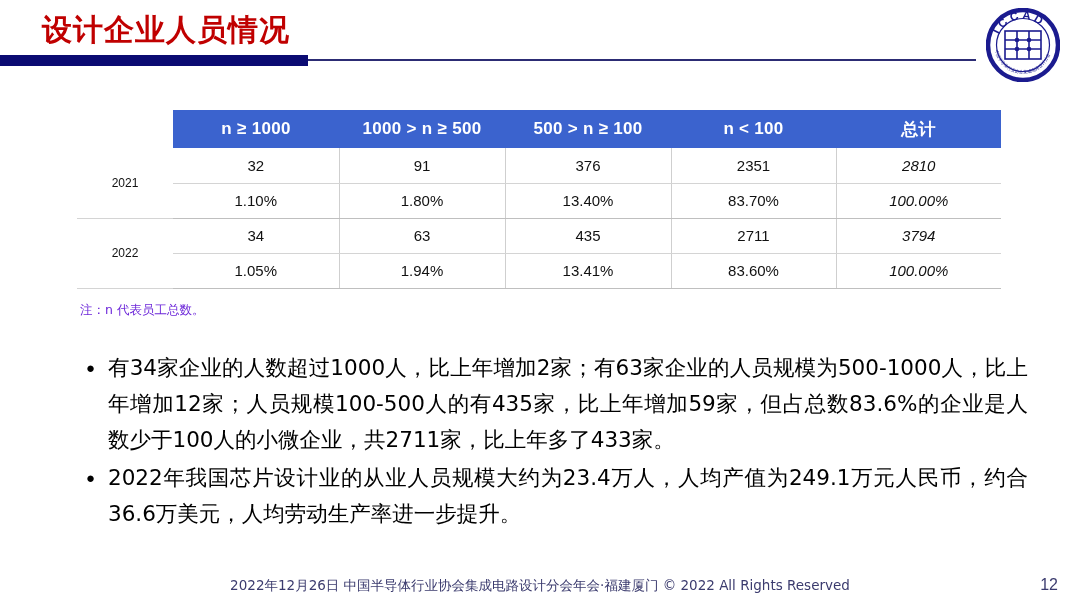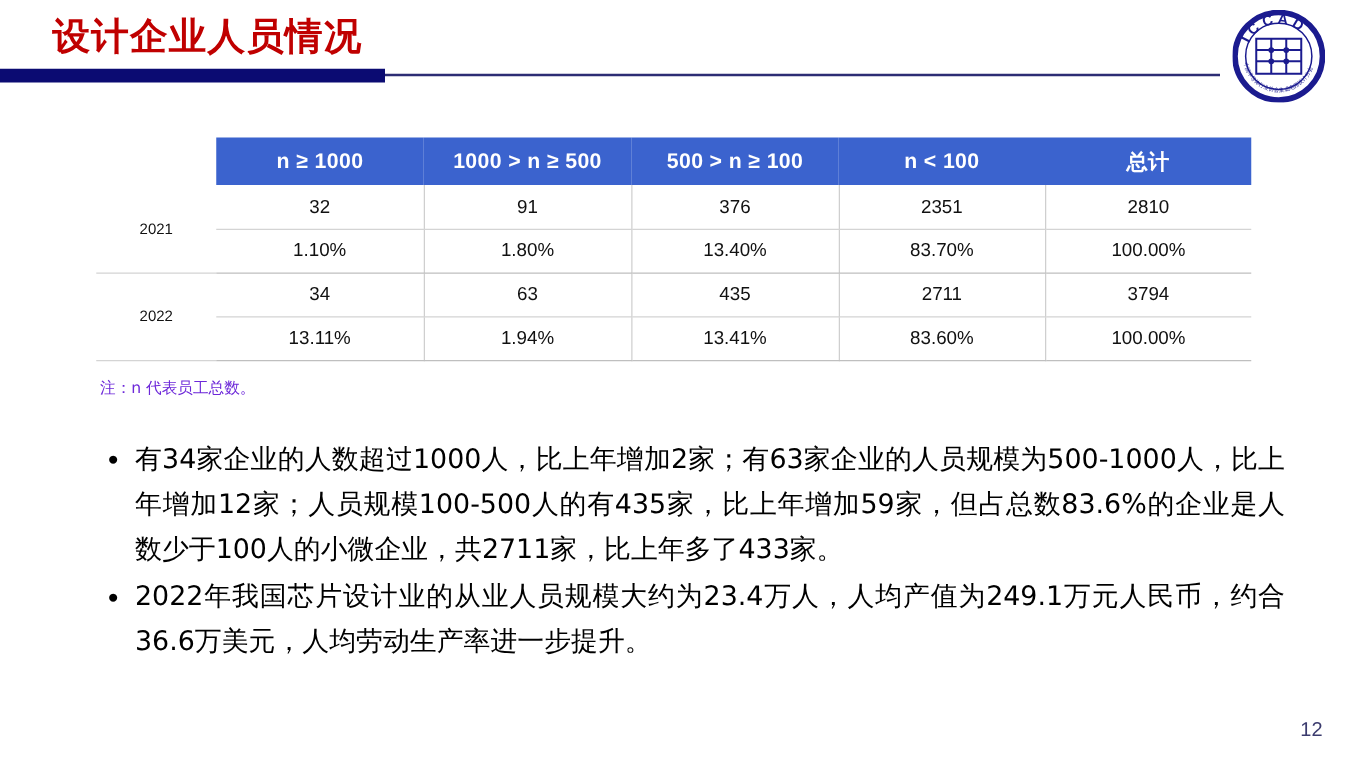--- a/index.html
+++ b/index.html
@@ -77,21 +77,21 @@
     border-right: none;
     border-bottom: none;
     vertical-align: middle;
     color: #111111;
   }
   #data-table tr.count-row td { border-bottom: 1px solid #D4D4D4; }
   #data-table tr.pct-row td { border-bottom: 1px solid #BFBFBF; }
   #data-table tr.pct-row.last td { border-bottom: 1px solid #BFBFBF; }
   #data-table tr.count-row.first-of-block td.data { border-top: none; }
   #data-table td.data { border-right: 1px solid #CFCFCF; text-align: center; }
-  #data-table td.data.lastcol { border-right: none; }
+  #data-table td.data.lastcol { border-right: none; font-style: italic; }
 
   
   #table-note {
     position: absolute; left: 80px; top: 302px;
     font-size: 12.5px; color: #6d28d9;
     font-family: "DejaVu Sans", "Liberation Sans", sans-serif;
   }
 
   
   #bullets {
@@ -225,21 +225,21 @@
       <tr class="count-row first-of-block">
         <td class="year-cell" rowspan="2">2022</td>
         <td class="data">34</td>
         <td class="data">63</td>
         <td class="data">435</td>
         <td class="data">2711</td>
         <td class="data lastcol">3794</td>
       </tr>
 
       <tr class="pct-row last">
-        <td class="data">13.11%</td>
+        <td class="data">1.05%</td>
         <td class="data">1.94%</td>
         <td class="data">13.41%</td>
         <td class="data">83.60%</td>
         <td class="data lastcol">100.00%</td>
       </tr>
     </tbody>
   </table>
 
   <div id="table-note">注：n 代表员工总数。</div>
 
@@ -248,16 +248,17 @@
       <span class="bullet-marker">●</span>
       <span class="bullet-text">有34家企业的人数超过1000人，比上年增加2家；有63家企业的人员规模为500-1000人，比上年增加12家；人员规模100-500人的有435家，比上年增加59家，但占总数83.6%的企业是人数少于100人的小微企业，共2711家，比上年多了433家。</span>
     </div>
     <div class="bullet">
       <span class="bullet-marker">●</span>
       <span class="bullet-text">2022年我国芯片设计业的从业人员规模大约为23.4万人，人均产值为249.1万元人民币，约合36.6万美元，人均劳动生产率进一步提升。</span>
     </div>
   </div>
 
   <div id="footer">
+    <div id="footer-text">2022年12月26日 中国半导体行业协会集成电路设计分会年会·福建厦门 © 2022 All Rights Reserved</div>
     <div id="page-number">12</div>
   </div>
 
 </div>
 
 </body></html>

